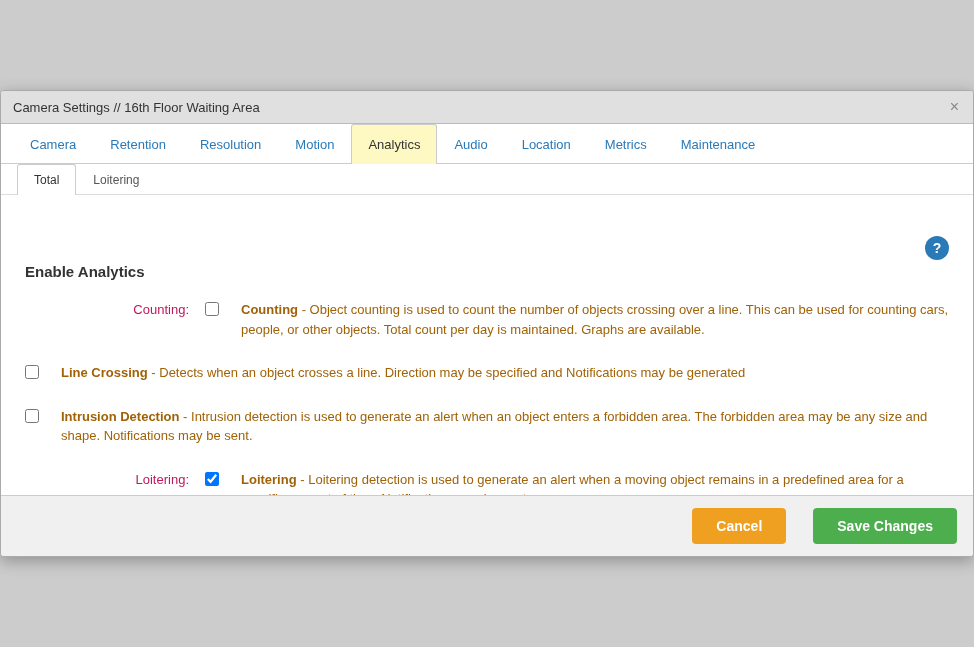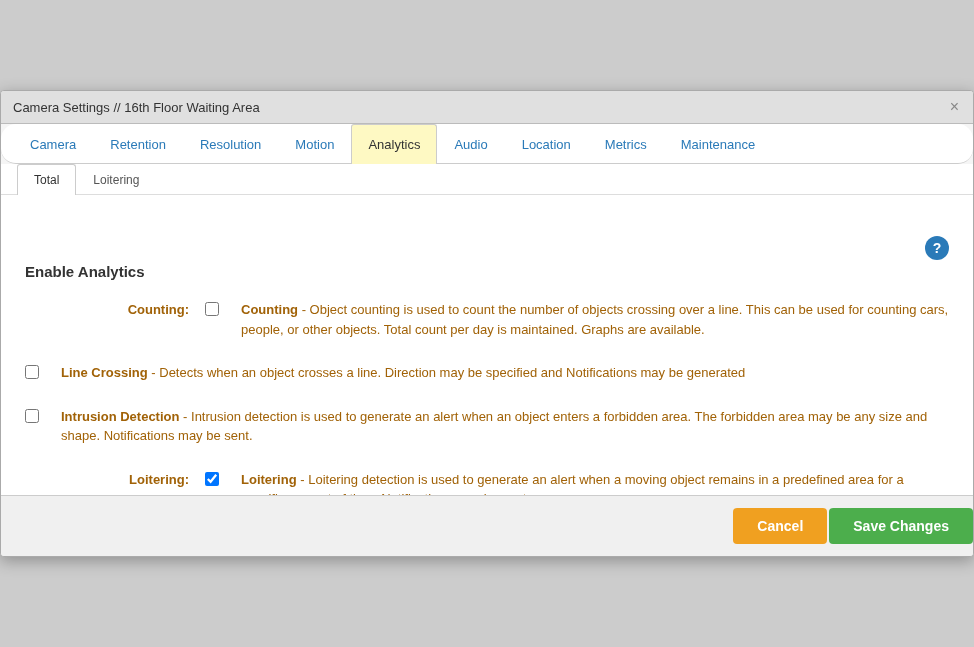--- a/index.html
+++ b/index.html
@@ -46,21 +46,20 @@
       line-height: 1;
       padding: 0 2px;
     }
     .tabs-bar {
       background: #fff;
       border-bottom: 1px solid #ccc;
       display: flex;
       align-items: flex-end;
       padding: 0 12px;
       flex-shrink: 0;
-      border-radius: 15px;
     }
     .tab {
       padding: 12px 16px;
       font-size: 13px;
       cursor: pointer;
       color: #2a7ab8;
       border: 1px solid transparent;
       border-bottom: none;
       margin-bottom: -1px;
       background: transparent;
@@ -137,24 +136,23 @@
     .analytics-row {
       display: flex;
       align-items: flex-start;
       margin-bottom: 24px;
     }
     .row-label {
       width: 180px;
       text-align: right;
       padding-right: 16px;
       padding-top: 2px;
-      color: #a16207;
-      font-size: 13px;
-      flex-shrink: 0;
-      font-weight: bold;
+      color: #be185d;
+      font-size: 13px;
+      flex-shrink: 0;
     }
     .row-checkbox {
       width: 24px;
       flex-shrink: 0;
       padding-top: 2px;
     }
     .row-checkbox input[type="checkbox"] {
       width: 14px;
       height: 14px;
       cursor: pointer;
@@ -165,24 +163,24 @@
       font-size: 13px;
       color: #a16207;
       line-height: 1.5;
     }
     .row-description strong {
       font-weight: bold;
     }
     .footer {
       background: #f0f0f0;
       border-top: 1px solid #ccc;
-      padding: 12px 0;
+      padding: 12px 16px;
       display: flex;
       justify-content: flex-end;
-      gap: 2px;
+      gap: 27px;
       flex-shrink: 0;
     }
     .btn-cancel {
       background: #f0a020;
       color: #fff;
       border: none;
       padding: 10px 24px;
       border-radius: 4px;
       font-size: 14px;
       cursor: pointer;

